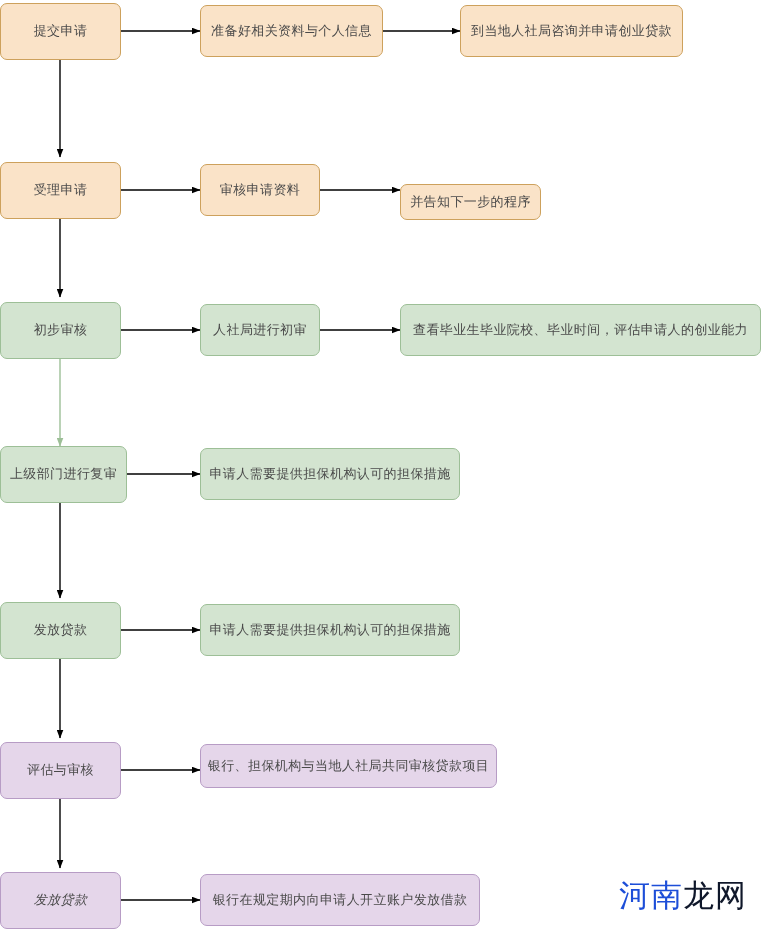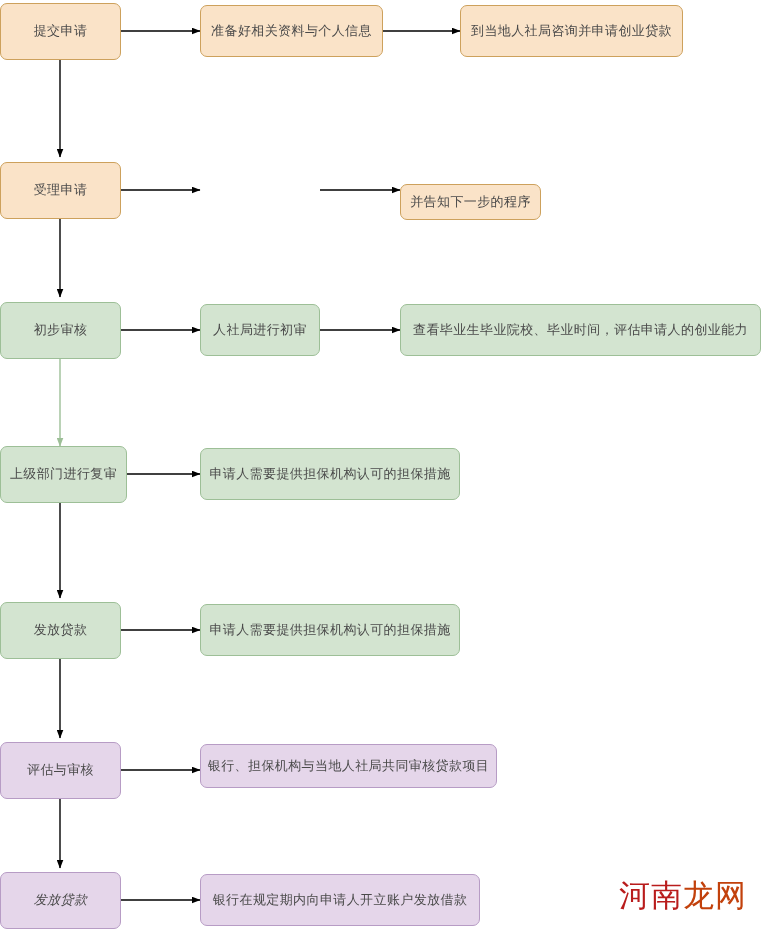--- a/index.html
+++ b/index.html
@@ -74,22 +74,22 @@
     position: absolute;
     right: 14px;
     bottom: 20px;
     font-size: 31px;
     font-weight: 500;
     letter-spacing: 1px;
     line-height: 1;
     white-space: nowrap;
     user-select: none;
   }
-  #watermark .wm-a { color: #b91c1c; }
-  #watermark .wm-b { color: #c2410c; }
+  #watermark .wm-a { color: #1d4ed8; }
+  #watermark .wm-b { color: #0f172a; }
 </style>
 </head>
 <body>
 
 <div id="flow-canvas">
 
   <svg id="connectors" viewBox="0 0 761 931" width="761" height="931" xmlns="http://www.w3.org/2000/svg">
     <defs>
       <marker id="arrowhead-black" markerWidth="9" markerHeight="7" refX="8.5" refY="3.5" orient="auto" markerUnits="userSpaceOnUse">
         <polygon points="0 0, 9 3.5, 0 7" fill="#000000"></polygon>
@@ -138,20 +138,23 @@
   </div>
 
   <div class="node theme-orange" style="left:460px; top:5px; width:223px; height:52px;">
     <span class="node-label">到当地人社局咨询并申请创业贷款</span>
   </div>
 
   <div class="node theme-orange" style="left:0px; top:162px; width:121px; height:57px;text-align:right;">
     <span class="node-label">受理申请</span>
   </div>
 
+  <div class="node theme-orange" style="left:200px; top:164px; width:120px; height:52px;">
+    <span class="node-label">审核申请资料</span>
+  </div>
 
   <div class="node theme-orange" style="left:400px; top:164px; width:141px; height:36px;margin-top:20px;">
     <span class="node-label">并告知下一步的程序</span>
   </div>
 
   <div class="node theme-green" style="left:0px; top:302px; width:121px; height:57px;">
     <span class="node-label">初步审核</span>
   </div>
 
   <div class="node theme-green" style="left:200px; top:304px; width:120px; height:52px;">

